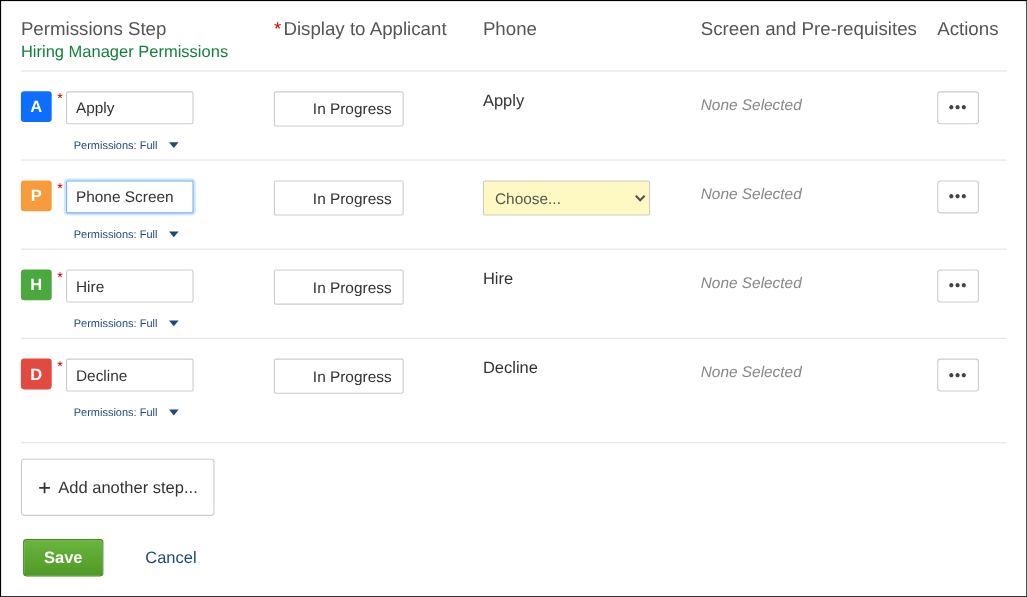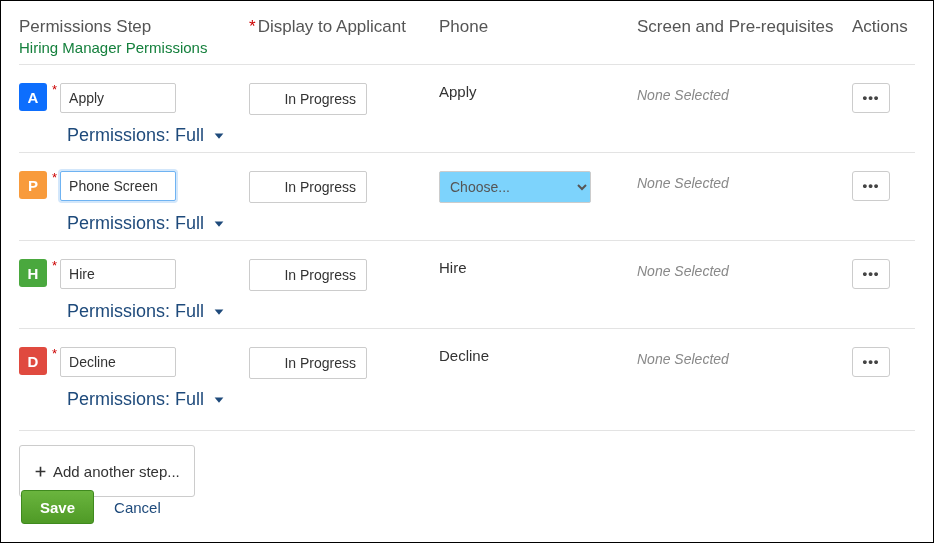--- a/index.html
+++ b/index.html
@@ -83,21 +83,21 @@
   }
   .text-input.focused {
     border-color: #6fb3f2;
     box-shadow: 0 0 0 2px rgba(80,160,240,.25);
     outline: none;
   }
   .perm-line {
     margin-top: 12px;
     padding-left: 48px;
     color: #1e4a7b;
-    font-size: 18px;
+    font-size: 10px;
     display: flex;
     align-items: center;
     gap: 8px;
     cursor: pointer;
   }
   .perm-line svg { width: 14px; height: 14px; }
   .disp-input {
     border: 1px solid #ccc;
     border-radius: 2px;
     height: 32px;
@@ -111,21 +111,21 @@
   .phase-static { font-size: 15px; color: #333; padding-top: 0px; }
   .phase-select {
     border: 1px solid #ccc;
     border-radius: 2px;
     height: 32px;
     padding: 4px 6px;
     font-size: 14px;
     width: 152px;
     font-family: inherit;
     color: #555;
-    background: #7dd3fc;
+    background: #fef9c3;
   }
   .none-sel { color: #888; font-style: italic; font-size: 14px; padding-top: 4px; }
   .kebab {
     border: 1px solid #ccc;
     border-radius: 3px;
     background: #fff;
     width: 38px;
     height: 30px;
     display: inline-flex;
     align-items: center;
@@ -148,21 +148,21 @@
     cursor: pointer;
     font-family: inherit;
   }
   .add-btn svg { width: 13px; height: 13px; }
   .footer {
     position: absolute;
     left: 20px;
     bottom: 18px;
     display: flex;
     align-items: center;
-    gap: 20px;
+    gap: 38px;
   }
   .save-btn {
     background: #5aa52f;
     background: linear-gradient(#6ab53e, #4f9a26);
     color: #fff;
     border: 1px solid #3f8a1e;
     border-radius: 3px;
     height: 34px;
     padding: 0 18px;
     font-size: 15px;

